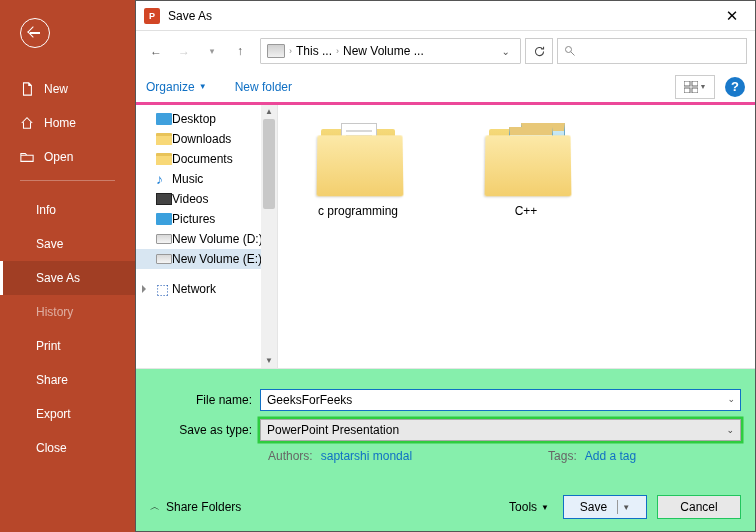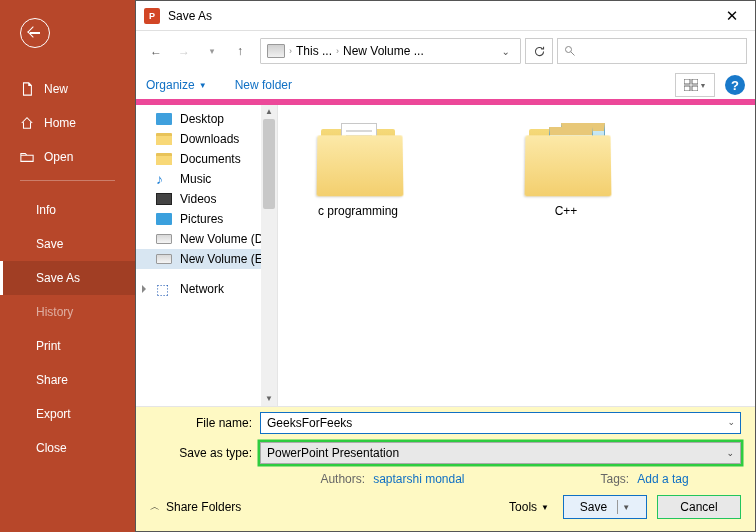--- a/index.html
+++ b/index.html
@@ -27,65 +27,65 @@
   .nav-btn { width: 24px; height: 24px; display: flex; align-items: center; justify-content: center; color: #555; cursor: pointer; }
   .nav-btn.disabled { color: #ccc; }
   .breadcrumb { flex: 1; border: 1px solid #ccc; height: 26px; display: flex; align-items: center; padding: 0 6px; gap: 4px; border-radius: 1px; margin-left: 4px; }
   .breadcrumb .drive-icon { width: 18px; height: 14px; background: linear-gradient(#d0d0d0,#f0f0f0); border: 1px solid #999; border-radius: 1px; }
   .bc-sep { color: #888; font-size: 9px; }
   .bc-chev { color: #555; padding: 0 4px; }
   .refresh-btn { width: 28px; height: 26px; border: 1px solid #ccc; display: flex; align-items: center; justify-content: center; color: #333; cursor: pointer; }
   .search { width: 190px; height: 26px; border: 1px solid #ccc; display: flex; align-items: center; padding: 0 6px; color: #888; gap: 6px; }
   .search-icon-svg { width: 12px; height: 12px; }
   
-  .toolbar { height: 34px; display: flex; align-items: center; padding: 0 10px; border-bottom: 6px solid #ec4899; }
+  .toolbar { height: 34px; display: flex; align-items: center; padding: 0 10px; border-bottom: 3px solid #ec4899; }
   .org-btn { color: #1070c4; cursor: pointer; display: flex; align-items: center; gap: 4px; }
   .newfolder-btn { color: #1070c4; margin-left: 28px; cursor: pointer; }
   .spacer { flex: 1; }
   .view-btn { width: 40px; height: 24px; border: 1px solid #ccc; display: flex; align-items: center; justify-content: center; cursor: pointer; gap: 2px; color: #555; }
   .help-btn { width: 20px; height: 20px; border-radius: 50%; background: #1979ca; color: #fff; display: flex; align-items: center; justify-content: center; margin-left: 10px; font-weight: bold; font-size: 13px; cursor: pointer; }
   
   .body { flex: 1; display: flex; overflow: hidden; }
   .tree { width: 142px; border-right: 1px solid #e5e5e5; overflow-y: auto; padding-top: 4px; position: relative; }
   .tree-scrollbar { position: absolute; right: 0; top: 0; width: 16px; height: 100%; background: #f0f0f0; }
   .tree-scrollbar .thumb { position: absolute; left: 2px; right: 2px; top: 14px; height: 90px; background: #c8c8c8; border-radius: 2px; }
   .tree-scrollbar .arr { position: absolute; left: 0; right: 0; height: 14px; text-align: center; font-size: 8px; color: #666; line-height: 14px; }
   .tree-scrollbar .arr.up { top: 0; }
   .tree-scrollbar .arr.down { bottom: 0; }
-  .tree-item { display: flex; align-items: center; padding: 3px 4px 3px 20px; gap: 8px; cursor: pointer; white-space: nowrap; overflow: hidden; }
+  .tree-item { display: flex; align-items: center; padding: 3px 4px 3px 20px; gap: 0; cursor: pointer; white-space: nowrap; overflow: hidden; }
   .tree-item.selected { background: #d8e6f2; }
   .tree-item.net { padding-left: 10px; margin-top: 10px; }
   .tico { width: 16px; height: 12px; flex-shrink: 0; }
   .folder-ico { background: #f8d877; border-radius: 1px 1px 0 0; border-top: 3px solid #e8c35a; }
   .drive-ico { background: linear-gradient(#d8d8d8,#f4f4f4); border: 1px solid #999; border-radius: 1px; height: 10px; }
   .drive-ico.os { position: relative; }
   .music-ico { color: #1e7fd6; font-size: 14px; line-height: 12px; }
   .pic-ico { background: #3ba0dd; border-radius: 1px; }
   .vid-ico { background: #444; border: 1px solid #222; position: relative; }
   .net-ico { color: #275fb5; font-size: 14px; line-height: 12px; }
   .chevon { position: absolute; left: 6px; width: 0; height: 0; border-left: 4px solid #888; border-top: 4px solid transparent; border-bottom: 4px solid transparent; }
   
-  .content { flex: 1; padding: 16px 20px; display: flex; gap: 88px; }
+  .content { flex: 1; padding: 16px 20px; display: flex; gap: 48px; }
   .folder-item { display: flex; flex-direction: column; align-items: center; width: 120px; cursor: pointer; }
   .folder-big { width: 90px; height: 75px; position: relative; }
   .folder-back { position: absolute; left: 8px; top: 8px; right: 8px; bottom: 2px; background: linear-gradient(#f5d979,#e8be4e); border-radius: 2px; }
   .folder-front { position: absolute; left: 4px; top: 14px; right: 0; bottom: 0; background: linear-gradient(#fce9a8,#f3cf6e); border-radius: 2px; transform: perspective(100px) rotateX(2deg); box-shadow: -1px 1px 2px rgba(0,0,0,0.15); }
   .folder-paper { position: absolute; left: 28px; top: 2px; width: 36px; height: 44px; background: #fff; border: 1px solid #c8c8c8; }
   .folder-paper::before { content: ""; position: absolute; top: 6px; left: 4px; right: 4px; height: 2px; background: #d8d8d8; box-shadow: 0 5px 0 #d8d8d8, 0 10px 0 #d8d8d8, 0 15px 0 #d8d8d8, 0 20px 0 #d8d8d8; }
   .folder-note { position: absolute; right: 6px; top: 2px; width: 44px; height: 54px; background: linear-gradient(#c8e8f4,#8cc8e8); border: 1px solid #6ba8c8; border-top: 8px solid #e8c878; }
   .folder-label { text-align: center; margin-top: 8px; }
   
-  .bottom { border-top: 1px solid #e5e5e5; background: #fef9c3; padding: 5px 14px 12px 14px; }
+  .bottom { border-top: 1px solid #e5e5e5; background: #86efac; padding: 20px 14px 12px 14px; }
   .row { display: flex; align-items: center; margin-bottom: 8px; }
   .row .lbl { width: 110px; text-align: right; padding-right: 8px; }
   .row .ctrl { flex: 1; }
   .filename-input { width: 100%; height: 22px; border: 1px solid #1070c4; background: #fff; padding: 0 6px; outline: none; }
   .type-select { width: 100%; height: 22px; border: 1px solid #aaa; background: #e8e8e8; display: flex; align-items: center; padding: 0 6px; box-shadow: 0 0 0 2.5px #2ecc40; position: relative; }
   .type-select .chev { position: absolute; right: 6px; font-size: 9px; color: #444; }
-  .meta-row { display: flex; align-items: center; padding-left: 118px; gap: 8px; margin-bottom: 9px; margin-top: 4px; justify-content: center; }
+  .meta-row { display: flex; align-items: center; padding-left: 118px; gap: 8px; margin-bottom: 32px; margin-top: 4px; }
   .meta-lbl { color: #666; }
   .meta-link { color: #1070c4; cursor: pointer; }
   .meta-spacer { width: 120px; }
   .footer { display: flex; align-items: center; }
   .hide-folders { display: flex; align-items: center; gap: 6px; cursor: pointer; }
   .tools-btn { display: flex; align-items: center; gap: 4px; margin-right: 14px; cursor: pointer; }
   .btn { width: 84px; height: 24px; border: 1px solid #22c55e; background: #e8e8e8; display: flex; align-items: center; justify-content: center; cursor: pointer; }
   .btn.primary { border: 1px solid #1070c4; background: #e6f0fa; margin-right: 10px; gap: 4px; }
   .btn.primary .chev { font-size: 8px; color: #555; }
 </style>

